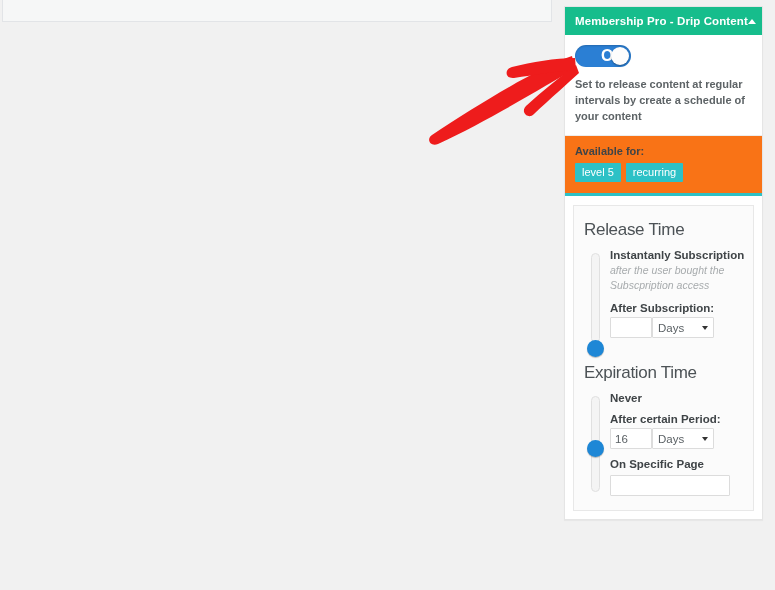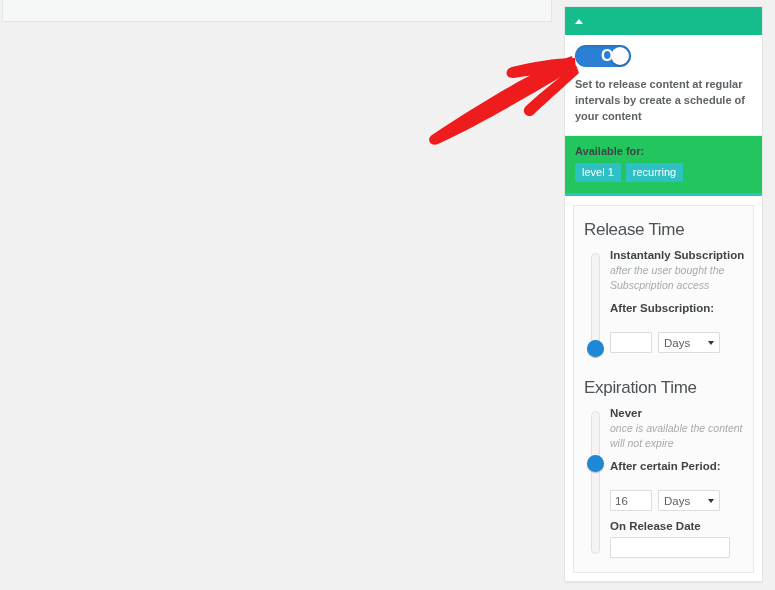--- a/index.html
+++ b/index.html
@@ -112,21 +112,21 @@
     font-size: 11px;
     line-height: 16px;
     color: #5d6366;
     font-weight: bold;
   }
 
   
   #available-block {
     border-top: 1px solid #ededed;
     padding: 9px 10px 11px 10px;
-    background: #22c55e;
+    background: #f97316;
   }
   #available-label {
     font-size: 11px;
     font-weight: bold;
     color: #3f4447;
     margin-bottom: 6px;
   }
   #available-tags {
     display: flex;
     gap: 5px;
@@ -213,22 +213,21 @@
     font-style: italic;
     color: #a7abad;
     line-height: 15px;
     margin-bottom: 9px;
   }
   .opt-group {
     margin-bottom: 9px;
   }
   .field-row {
     display: flex;
-    gap: 6px;
-    margin-top: 18px;
+    margin-top: 3px;
   }
   input.num-field {
     width: 42px;
     height: 21px;
     border: 1px solid #dcdcdc;
     background: #ffffff;
     font-size: 11.5px;
     color: #5a6064;
     padding: 0 4px;
     box-sizing: border-box;
@@ -288,35 +287,36 @@
 </head>
 <body>
 
 <div id="left-area">
   <div id="left-panel-stub"></div>
 </div>
 
 <div id="sidebar">
 
   <div id="metabox-header">
+    <span id="metabox-title">Membership Pro - Drip Content</span>
     <span class="caret-up"></span>
   </div>
 
   <div id="toggle-block">
     <div id="onoff-toggle">
       <span id="onoff-label">ON</span>
       <span id="onoff-knob"></span>
     </div>
     <div id="toggle-desc">Set to release content at regular intervals by create a schedule of your content</div>
   </div>
 
   <div id="available-block">
     <div id="available-label">Available for:</div>
     <div id="available-tags">
-      <span class="tag">level 1</span>
+      <span class="tag">level 5</span>
       <span class="tag">recurring</span>
     </div>
   </div>
 
   <div id="teal-rule"></div>
 
   <div id="settings-card">
 
     <div class="section">
       <div class="section-title">Release Time</div>
@@ -352,36 +352,35 @@
       <div class="section-title">Expiration Time</div>
       <div class="slider-row">
         <div class="slider-rail-wrap">
           <div class="slider-rail"></div>
           <div class="slider-knob" style="top:48px;"></div>
         </div>
         <div class="opt-col">
 
           <div class="opt-group">
             <div class="opt-title">Never</div>
-            <div class="opt-help">once is available the content will not expire</div>
           </div>
 
           <div class="opt-group">
             <div class="opt-title">After certain Period:</div>
             <div class="field-row">
               <input class="num-field" type="text" value="16" style="">
               <div class="select-box">
                 <span>Days</span>
                 <span class="caret-down"></span>
               </div>
             </div>
           </div>
 
           <div class="opt-group" style="margin-bottom:0;">
-            <div class="opt-title">On Release Date</div>
+            <div class="opt-title">On Specific Page</div>
             <input class="date-field" type="text" value="" style="">
           </div>
 
         </div>
       </div>
     </div>
 
   </div>
 </div>
 

